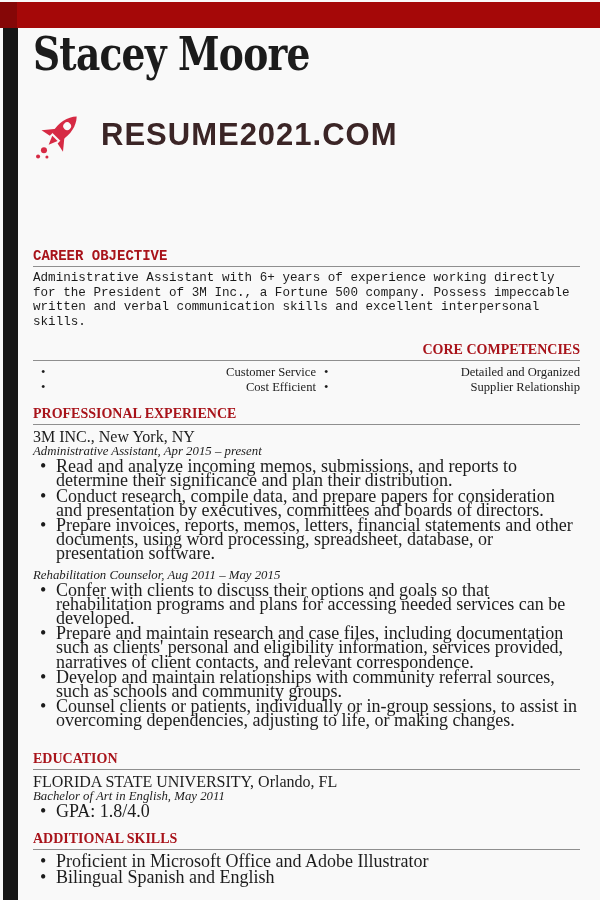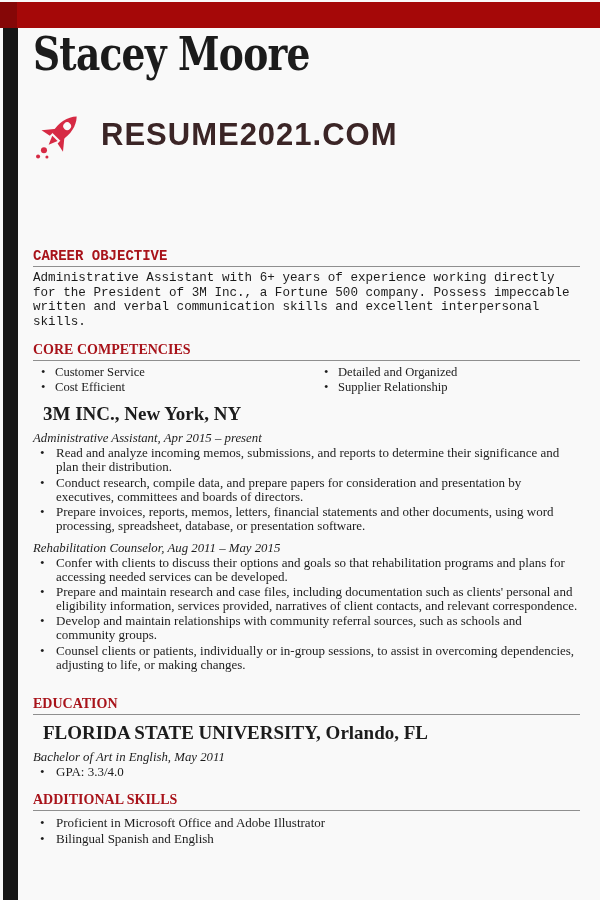--- a/index.html
+++ b/index.html
@@ -46,37 +46,37 @@
     font-size:14px; font-weight:bold; line-height:16px;
     color:#a8131a;
     border-bottom:1px solid #8f8f8f;
     padding-bottom:2px;
     margin:0 0 4px 0;
   }
 
   .sec-career { margin-top:82px;font-family:Liberation Mono, monospace; }
   .objective { margin:2px 0 0 0; font-size:12.6px; line-height:14.6px; }
 
-  .sec-comp { margin-top:13px; }
+  .sec-comp { margin-top:13px;text-align:right; }
   .comp-grid {
     list-style:none; margin:3px 0 0 0; padding:0;
     display:grid; grid-template-columns:283px auto;
   }
   .comp-grid li { position:relative; padding-left:22px; font-size:12.6px; line-height:15px; }
   .comp-grid li::before { content:"•"; position:absolute; left:8px; }
 
   .sec-exp { margin-top:11px; }
   .job { margin-top:3px; }
   .job + .job { margin-top:8px; }
-  .company { font-size:19px; font-weight:bold; line-height:15px; margin:10px; }
+  .company { font-size:16px; font-weight:normal; line-height:15px; margin:0; }
   .role { font-style:italic; font-size:12.8px; line-height:14px; }
   ul.bullets { list-style:none; margin:1px 0 0 0; padding:0; }
   ul.bullets li {
     position:relative; padding-left:23px;
-    font-size:13px; line-height:14.1px; margin-bottom:1px;
+    font-size:18px; line-height:14.1px; margin-bottom:1px;
   }
   ul.bullets li::before { content:"•"; position:absolute; left:7px; }
 
   .sec-edu { margin-top:24px; }
   .sec-skills { margin-top:13px; }
   .sec-skills ul.bullets li { line-height:15px; }
 </style>
 </head>
 <body>
 
@@ -115,20 +115,21 @@
     <h2 class="sec-head">CORE COMPETENCIES</h2>
     <ul class="comp-grid">
       <li>Customer Service</li>
       <li>Detailed and Organized</li>
       <li>Cost Efficient</li>
       <li>Supplier Relationship</li>
     </ul>
   </section>
 
   <section class="sec-exp">
+    <h2 class="sec-head">PROFESSIONAL EXPERIENCE</h2>
 
     <div class="job">
       <h3 class="company">3M INC., New York, NY</h3>
       <div class="role">Administrative Assistant, Apr 2015 – present</div>
       <ul class="bullets">
         <li>Read and analyze incoming memos, submissions, and reports to determine their significance and plan their distribution.</li>
         <li>Conduct research, compile data, and prepare papers for consideration and presentation by executives, committees and boards of directors.</li>
         <li>Prepare invoices, reports, memos, letters, financial statements and other documents, using word processing, spreadsheet, database, or presentation software.</li>
       </ul>
     </div>
@@ -142,21 +143,21 @@
         <li>Counsel clients or patients, individually or in-group sessions, to assist in overcoming dependencies, adjusting to life, or making changes.</li>
       </ul>
     </div>
   </section>
 
   <section class="sec-edu">
     <h2 class="sec-head">EDUCATION</h2>
     <h3 class="company">FLORIDA STATE UNIVERSITY, Orlando, FL</h3>
     <div class="role">Bachelor of Art in English, May 2011</div>
     <ul class="bullets">
-      <li>GPA: 3.3/4.0</li>
+      <li>GPA: 1.8/4.0</li>
     </ul>
   </section>
 
   <section class="sec-skills">
     <h2 class="sec-head">ADDITIONAL SKILLS</h2>
     <ul class="bullets">
       <li>Proficient in Microsoft Office and Adobe Illustrator</li>
       <li>Bilingual Spanish and English</li>
 
     </ul>

